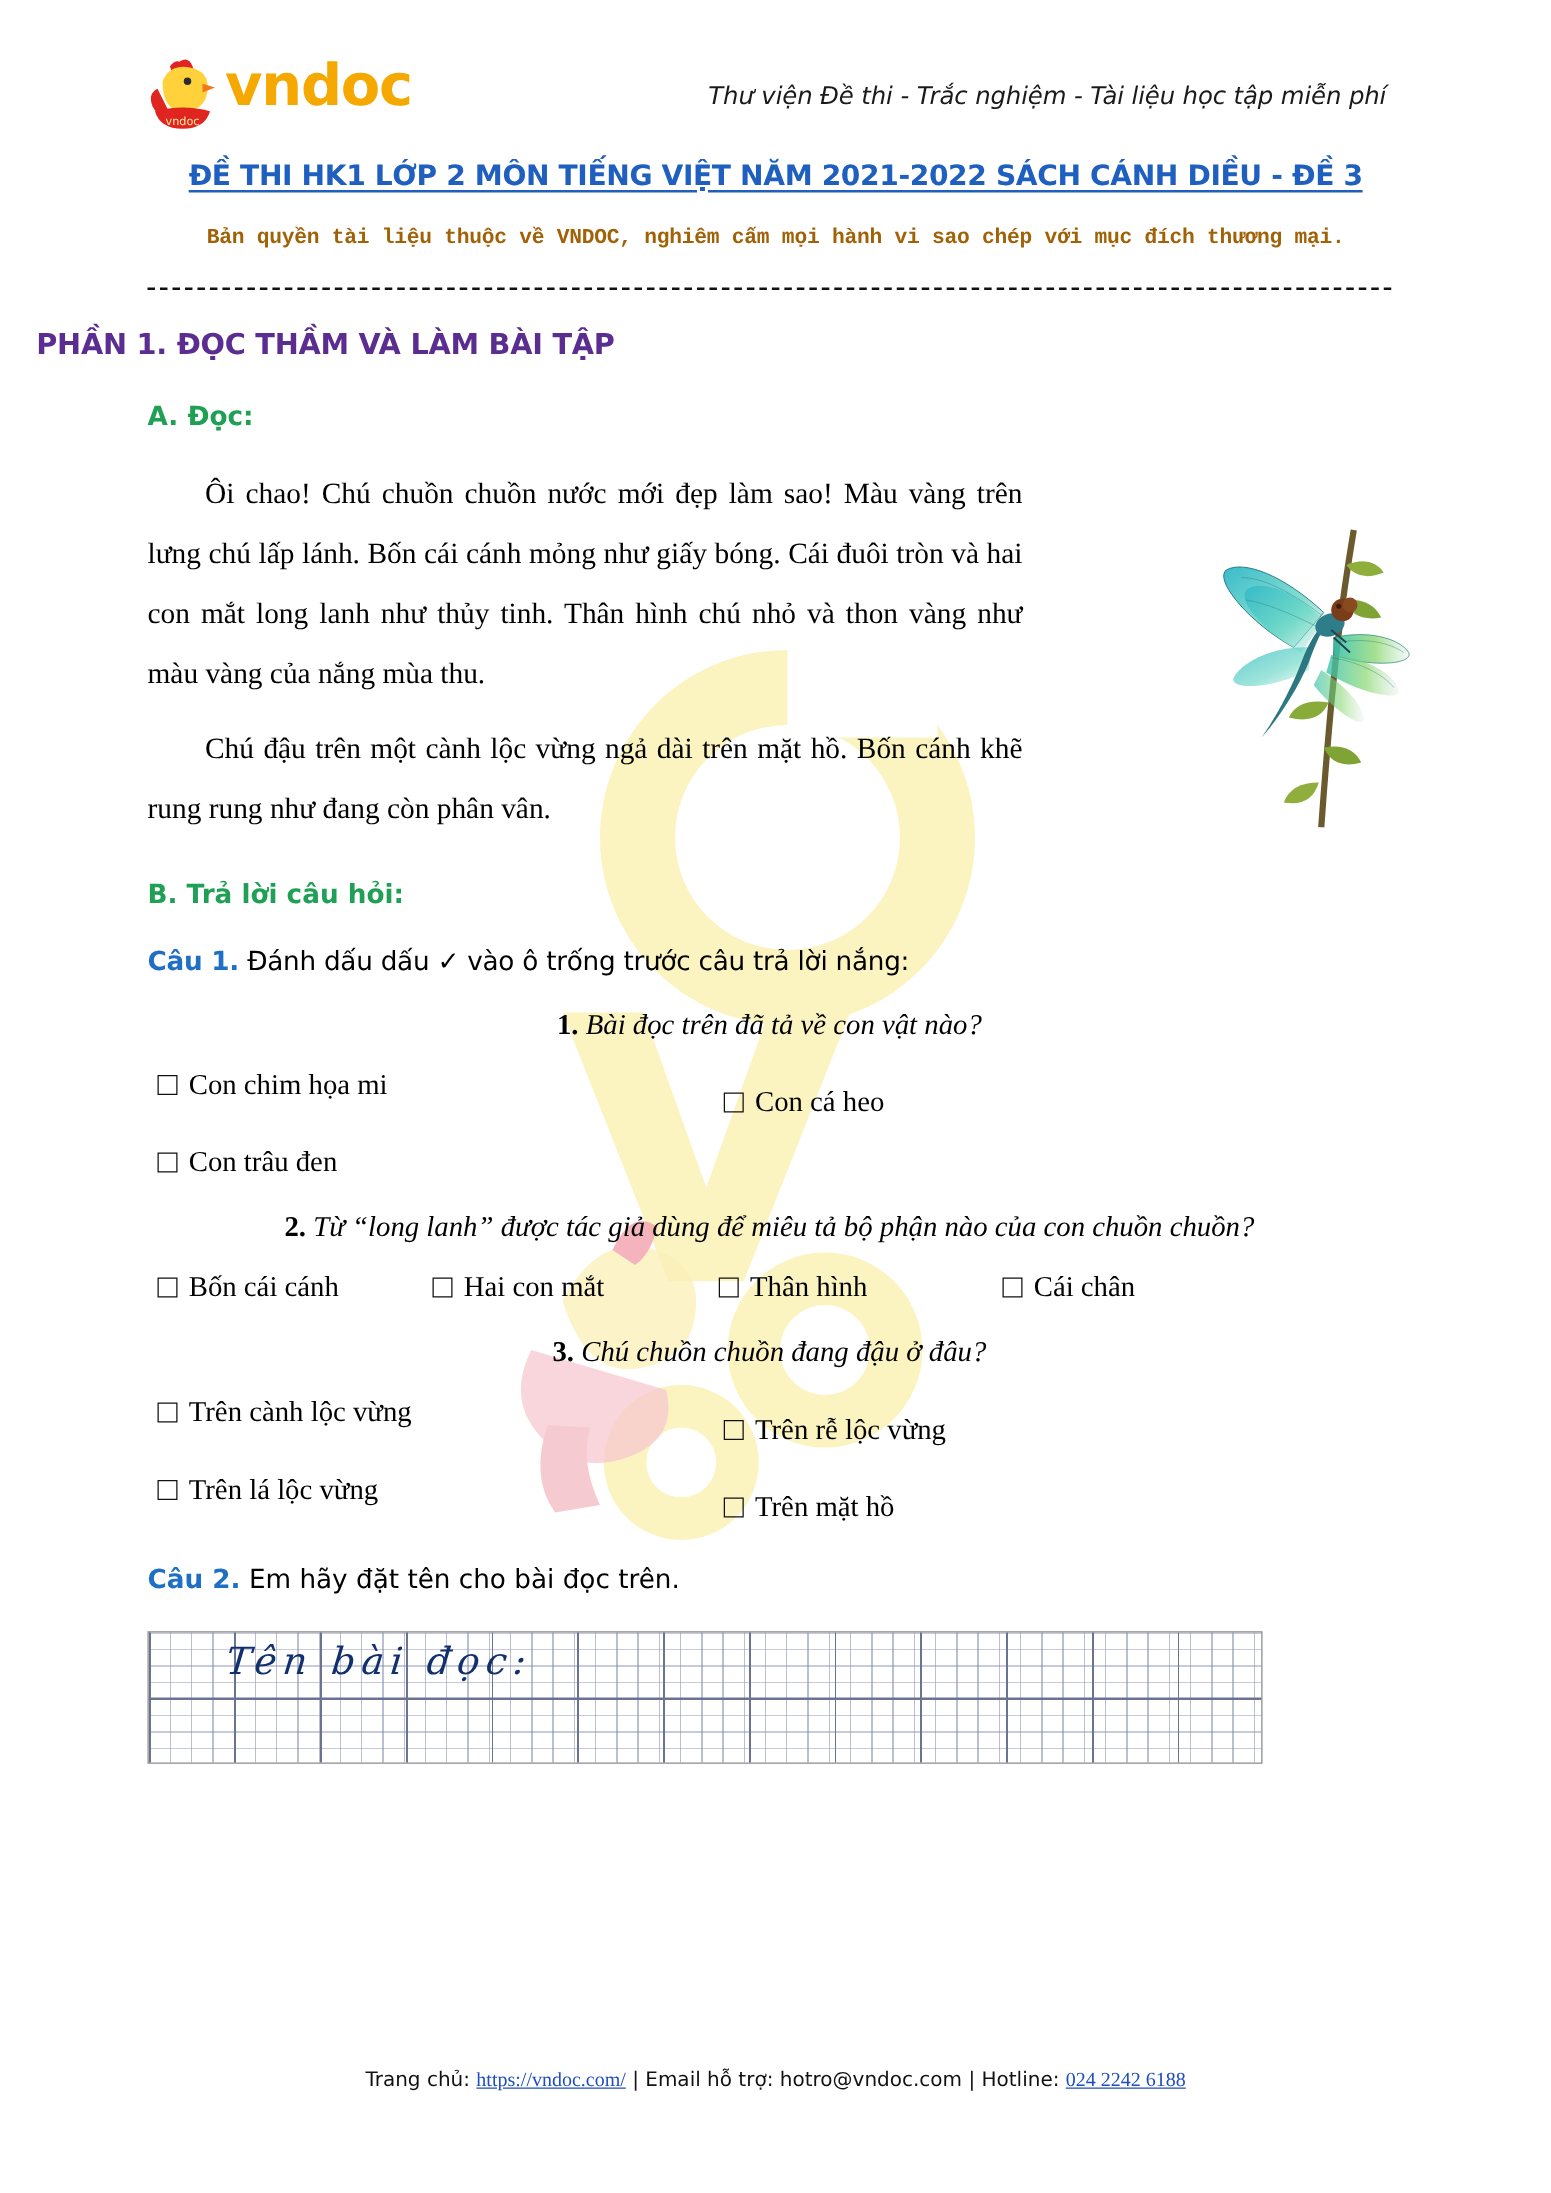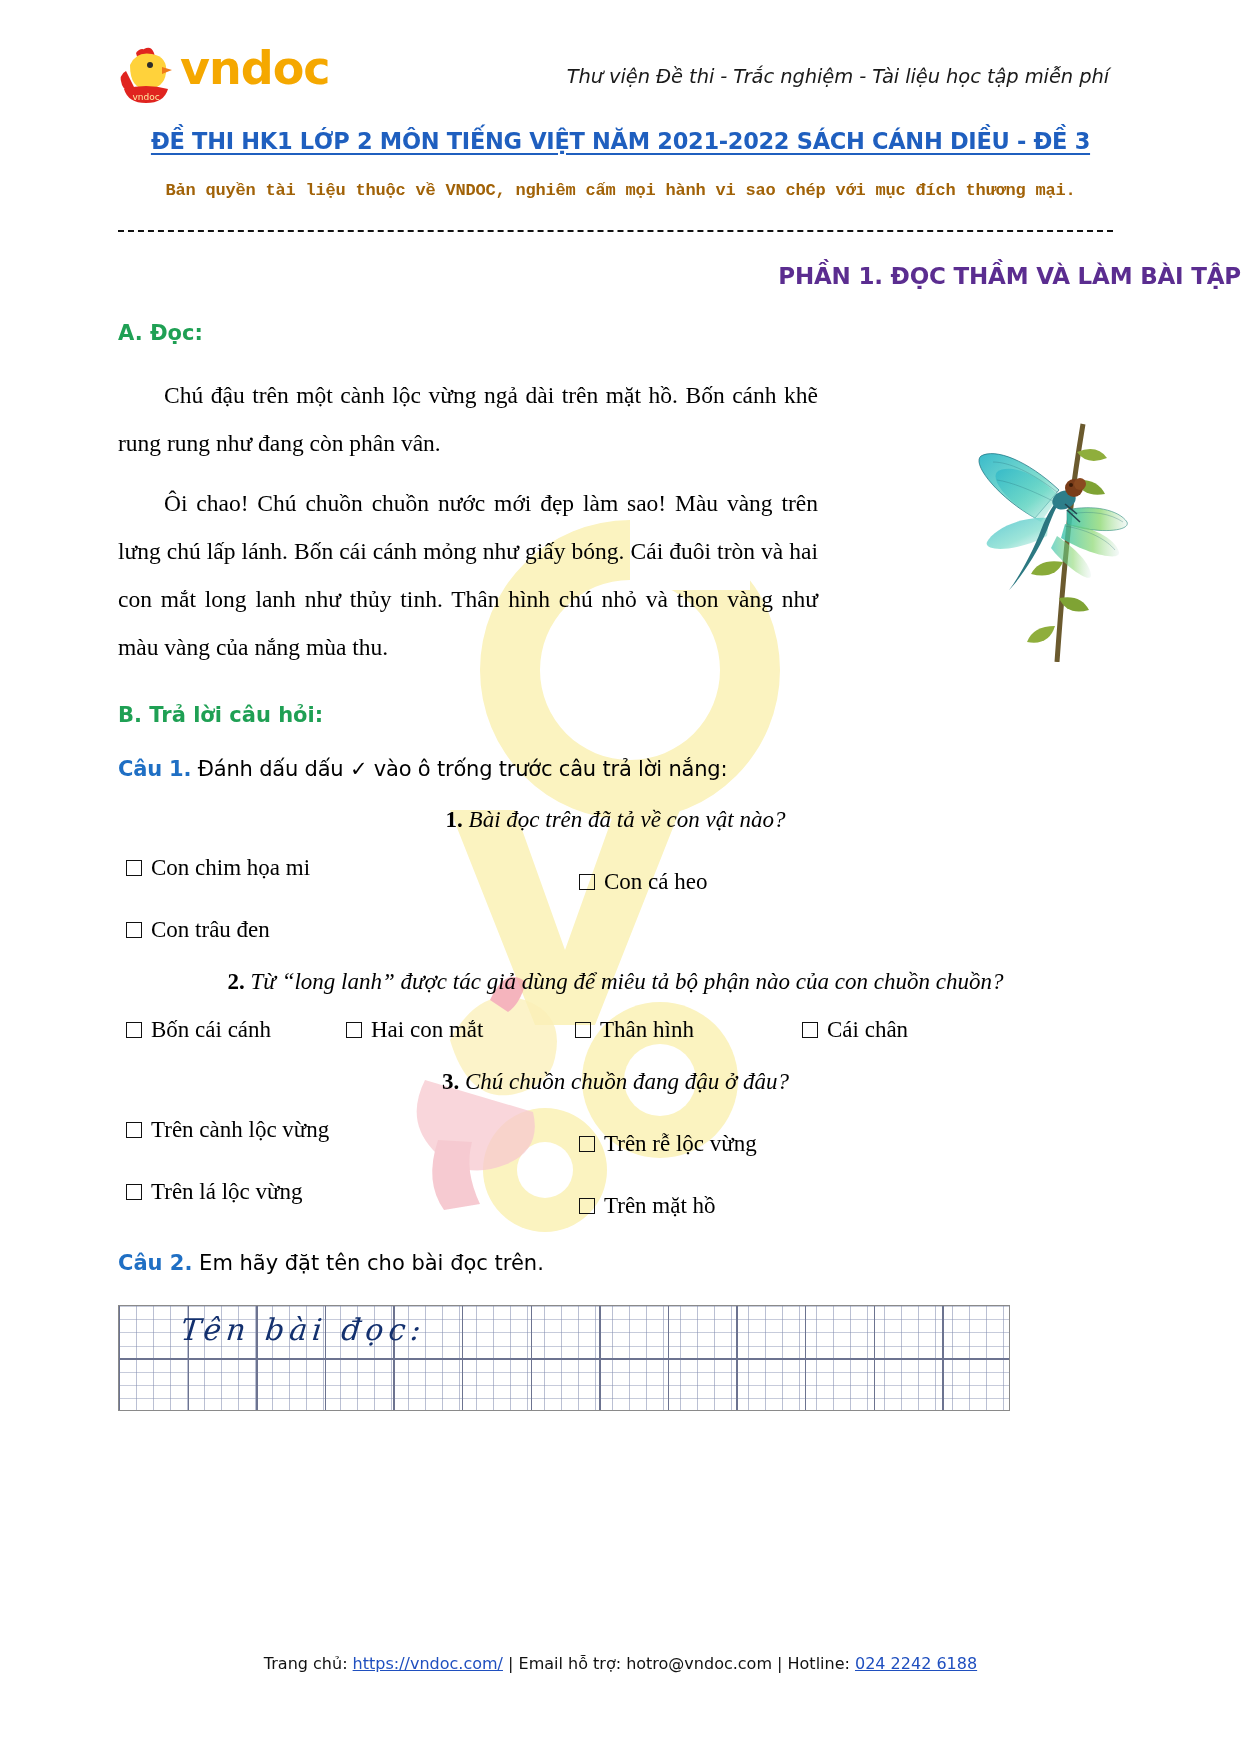--- a/index.html
+++ b/index.html
@@ -98,27 +98,28 @@
   .dashed-rule {
     margin: 30px 128px 0 118px;
     border-top: 2px dashed #111;
     height: 0;
     position: relative;
     z-index: 3;
   }
   .part-title {
     position: relative;
     z-index: 3;
-    text-align: right;
+    text-align: left;
     margin-top: 31px;
     font-family: "DejaVu Sans", sans-serif;
     font-weight: bold;
     font-size: 23px;
     color: #5B2D90;
     letter-spacing: -0.2px;
+    margin-left: 29px;
   }
 
   
   .body {
     position: relative;
     z-index: 3;
     padding: 0 128px 0 118px;
   }
   .section-head {
     font-family: "DejaVu Sans", sans-serif;
@@ -276,20 +277,21 @@
     top: 1654px;
     text-align: center;
     font-family: "DejaVu Sans", sans-serif;
     font-size: 16px;
     color: #111;
     z-index: 3;
   }
   .footer a {
     color: #1F4FBF;
     text-decoration: underline;
+    font-family: Liberation Serif, serif;
   }
 </style>
 </head>
 <body>
 
 <div class="page">
 
   <div class="watermark">
     <svg viewBox="0 0 560 780" xmlns="http://www.w3.org/2000/svg">
       <g fill="#FBF3C0">
@@ -394,22 +396,22 @@
         <path d="M158 114 C182 118, 200 128, 208 138"></path>
       </g>
     </svg>
   </div>
 
   <div class="body">
 
     <div class="section-head">A. Đọc:</div>
 
     <div class="passage">
+      <p>Ôi chao! Chú chuồn chuồn nước mới đẹp làm sao! Màu vàng trên lưng chú lấp lánh. Bốn cái cánh mỏng như giấy bóng. Cái đuôi tròn và hai con mắt long lanh như thủy tinh. Thân hình chú nhỏ và thon vàng như màu vàng của nắng mùa thu.</p>
       <p>Chú đậu trên một cành lộc vừng ngả dài trên mặt hồ. Bốn cánh khẽ rung rung như đang còn phân vân.</p>
-      <p>Ôi chao! Chú chuồn chuồn nước mới đẹp làm sao! Màu vàng trên lưng chú lấp lánh. Bốn cái cánh mỏng như giấy bóng. Cái đuôi tròn và hai con mắt long lanh như thủy tinh. Thân hình chú nhỏ và thon vàng như màu vàng của nắng mùa thu.</p>
     </div>
 
     <div class="section-head">B. Trả lời câu hỏi:</div>
 
     <div class="q-intro">
       <span class="q-label">Câu 1.</span><span> Đánh dấu dấu </span><span class="check-glyph">✓</span><span> vào ô trống trước câu trả lời nắng:</span>
     </div>
 
     <div class="q-item">
       <b>1.</b><span> Bài đọc trên đã tả về con vật nào?</span>

